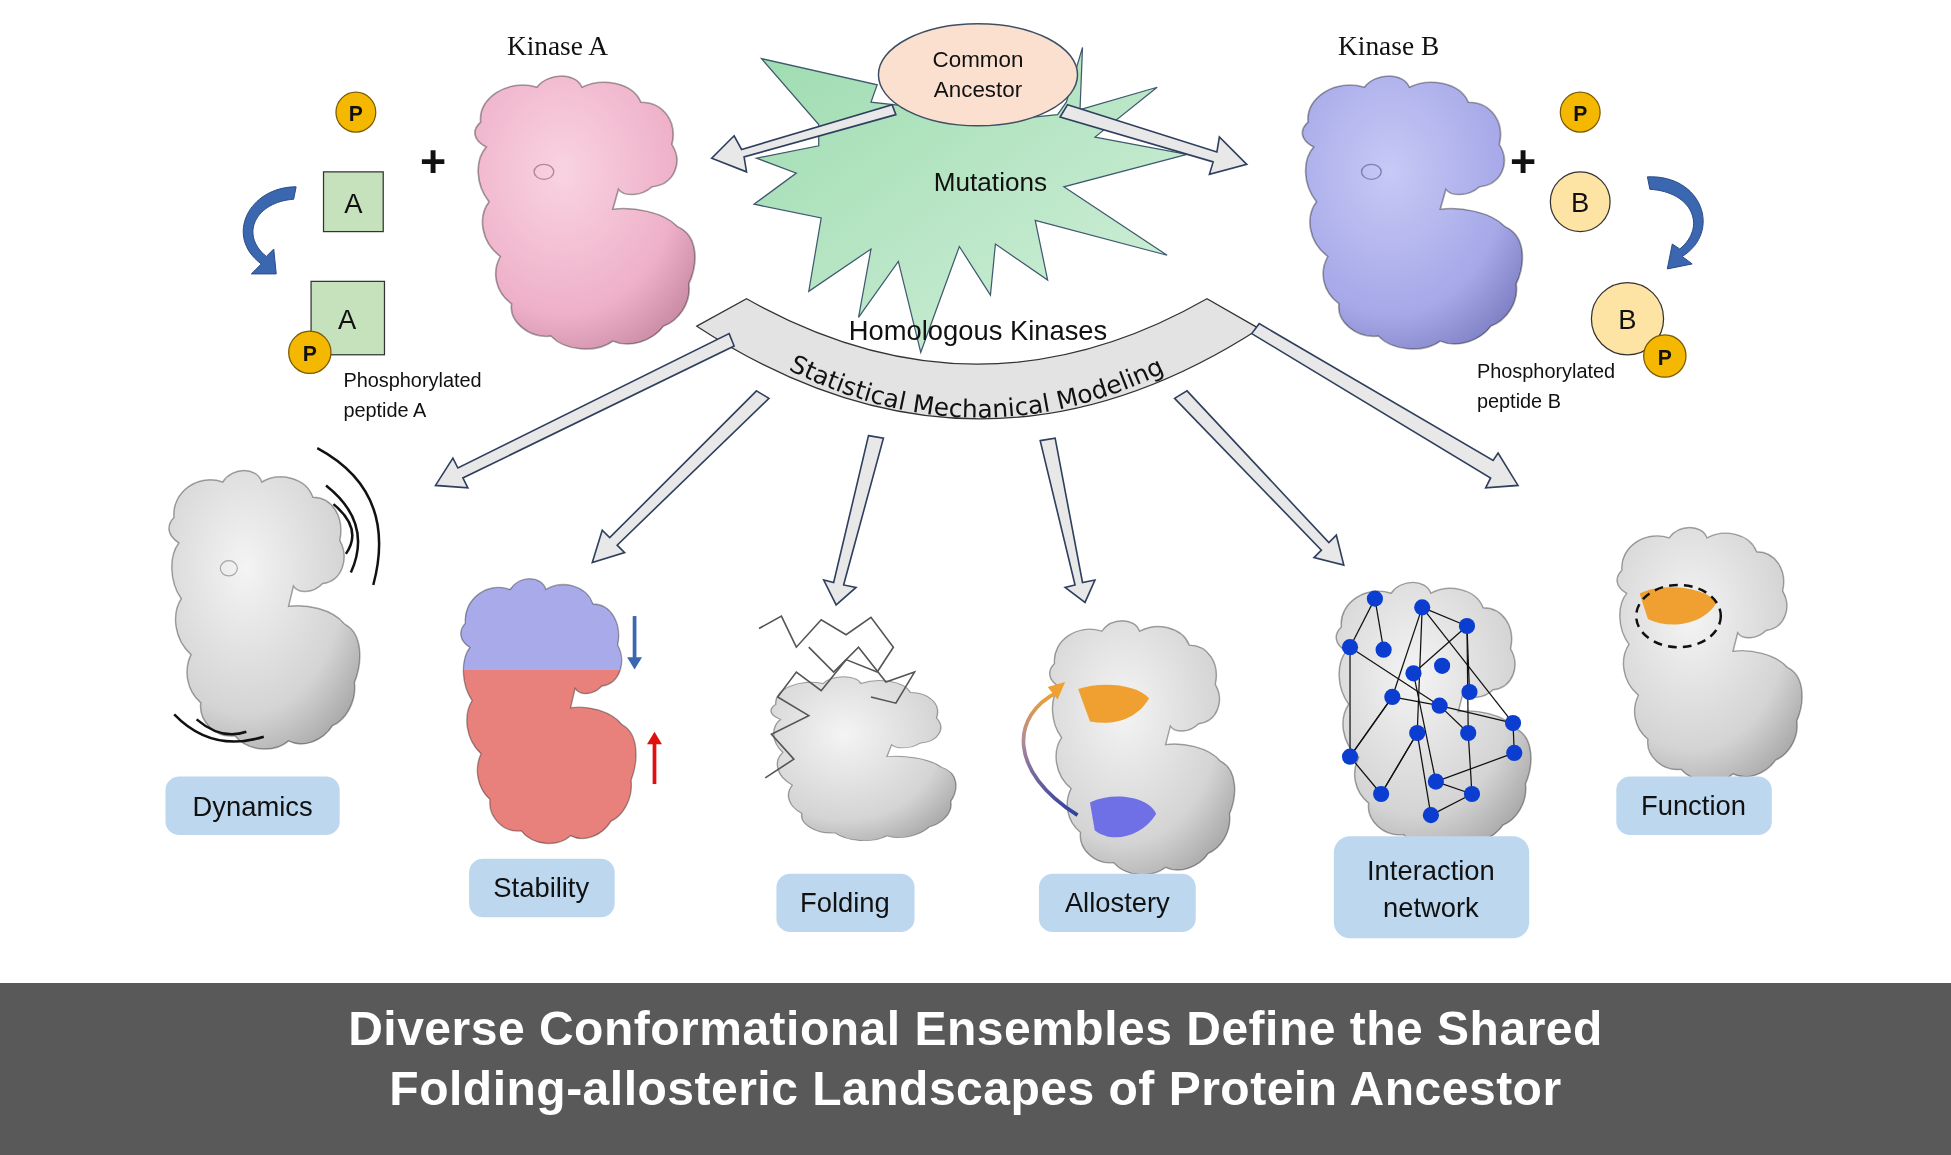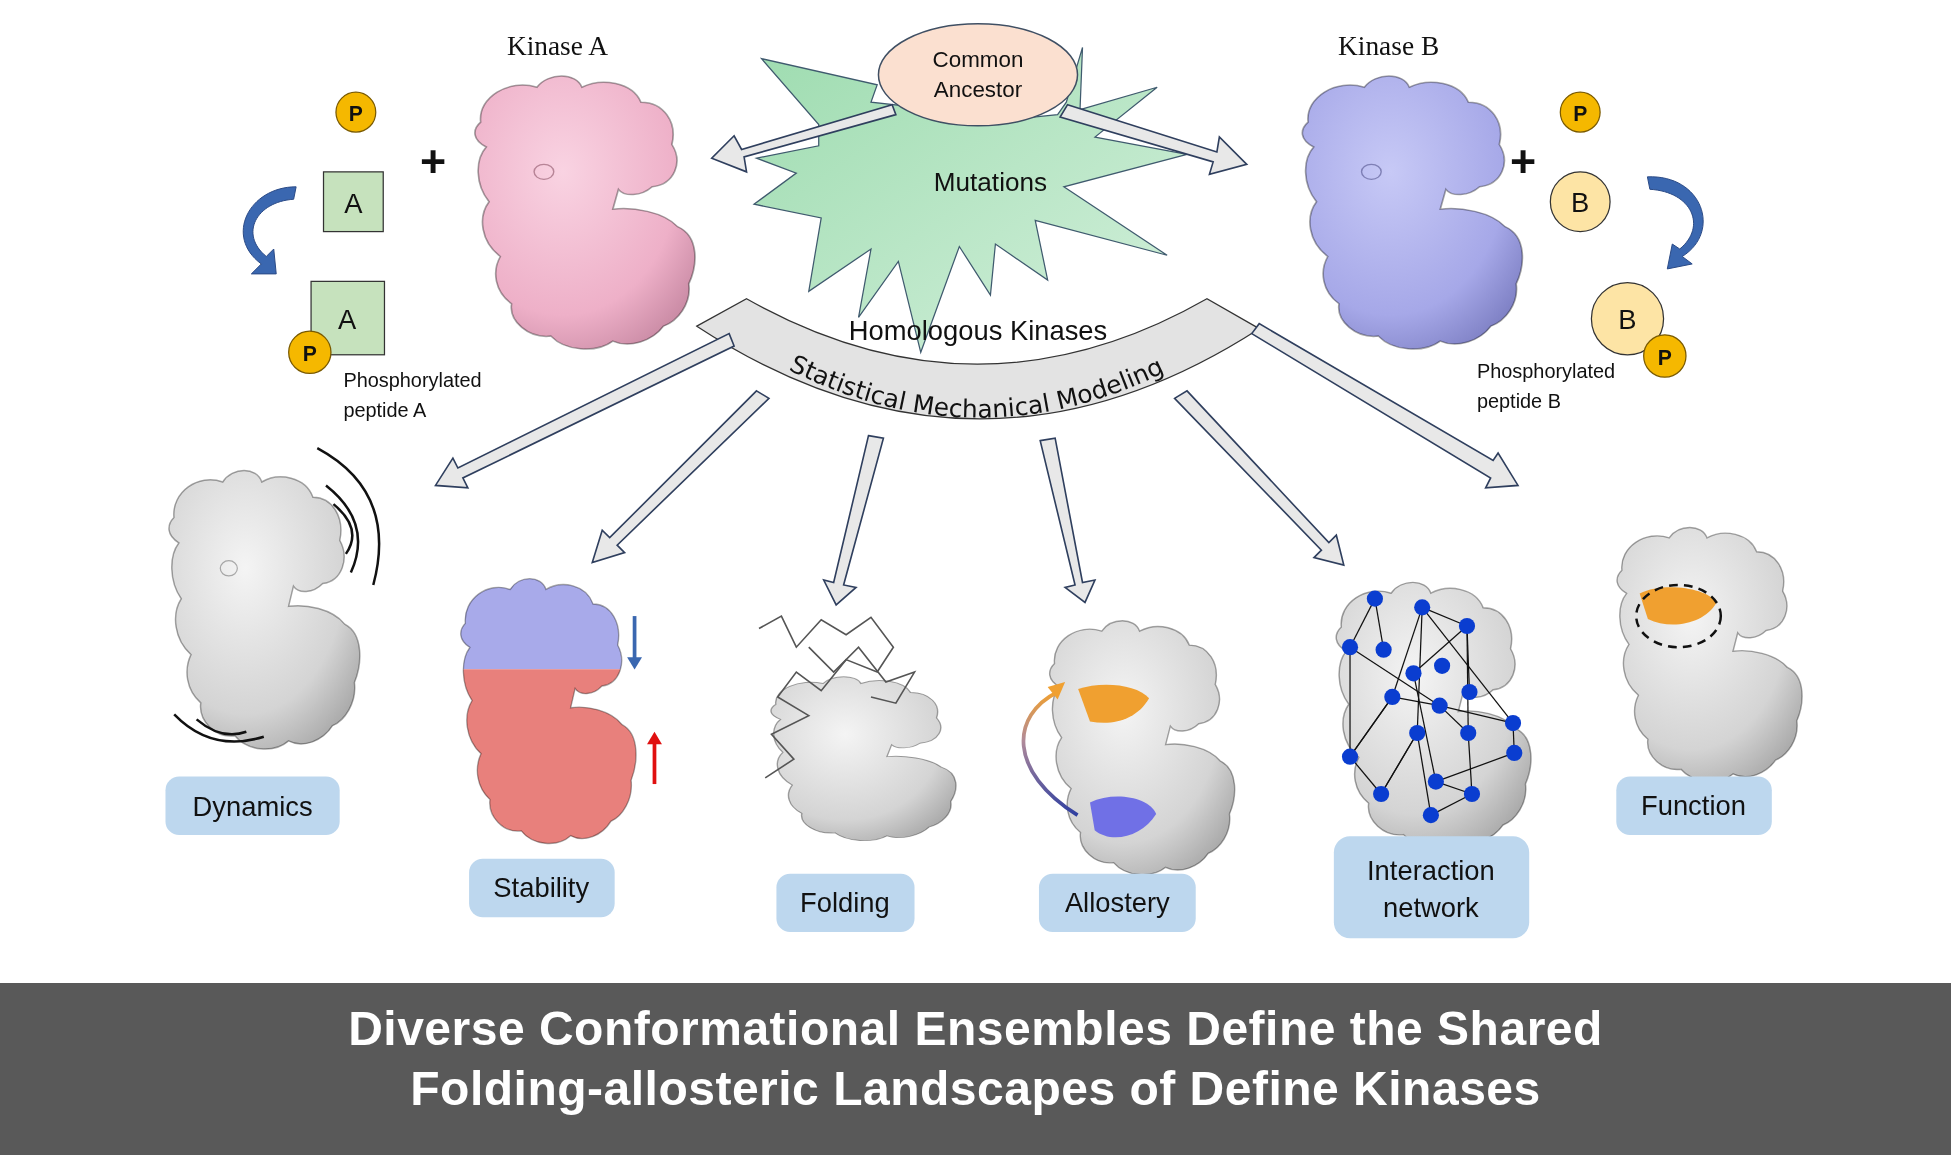--- a/index.html
+++ b/index.html
@@ -277,14 +277,14 @@
     <ellipse cx="1349" cy="495" rx="34" ry="25" fill="none" stroke="#111" stroke-width="2" stroke-dasharray="7,5"></ellipse>
   </g>
   <g>
     <rect x="1299" y="624" width="125" height="47" rx="11" class="label-box"></rect>
     <text class="sans" x="1361" y="655" text-anchor="middle" font-size="22" fill="#111">Function</text>
   </g>
 </svg>
 
 <div class="banner">
   <div class="banner-line" style="top:18px;">Diverse Conformational Ensembles Define the Shared</div>
-  <div class="banner-line" style="top:78px;">Folding-allosteric Landscapes of Define Kinases</div>
+  <div class="banner-line" style="top:78px;">Folding-allosteric Landscapes of Protein Ancestor</div>
 </div>
 
 </body></html>

